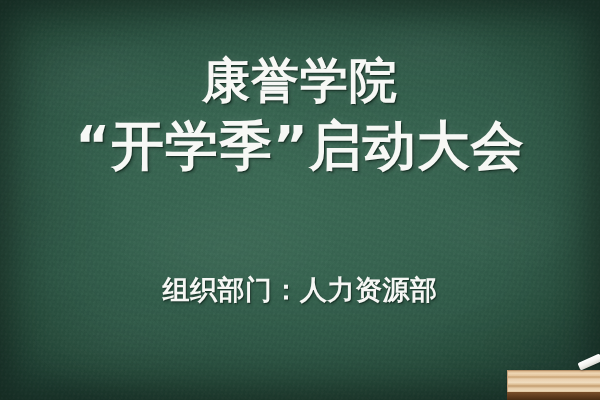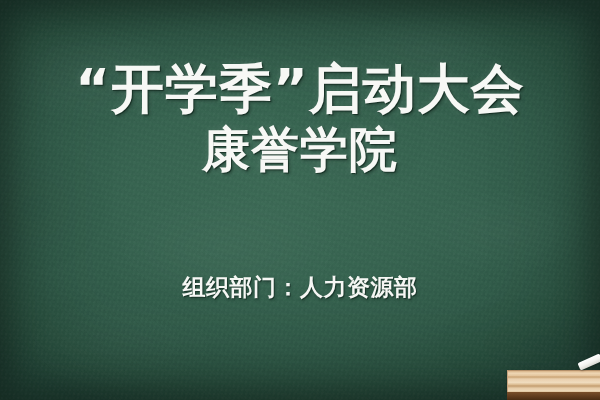--- a/index.html
+++ b/index.html
@@ -119,21 +119,21 @@
   .title-line-1 { font-size: 48px; }
   .title-line-2 { font-size: 53px; margin-top: 6px; }
 
   .subtitle {
     position: absolute;
     left: 0;
     right: 0;
     top: 272px;
     text-align: center;
     color: #f6f7f4;
-    font-size: 23px;
+    font-size: 27px;
     font-weight: bold;
     letter-spacing: .5px;
     white-space: nowrap;
     text-shadow:
       1px 1px 0 rgba(12,32,24,.50),
       1px 2px 3px rgba(8,24,18,.35);
   }
 
   
   .ledge {
@@ -194,22 +194,22 @@
 
   <div class="board-base"></div>
   <div class="board-mottle-a"></div>
   <div class="board-mottle-b"></div>
   <div class="board-grain"></div>
   <div class="board-vignette"></div>
 
   <div class="content">
 
     <div class="title-group">
+      <div class="title-line title-line-1">康誉学院</div>
       <div class="title-line title-line-2">“开学季”启动大会</div>
-      <div class="title-line title-line-1">康誉学院</div>
     </div>
 
     <div class="subtitle">组织部门：人力资源部</div>
 
   </div>
 
   <div class="ledge">
     <div class="ledge-board"></div>
     <div class="ledge-front"></div>
     <div class="chalk-stick"></div>

